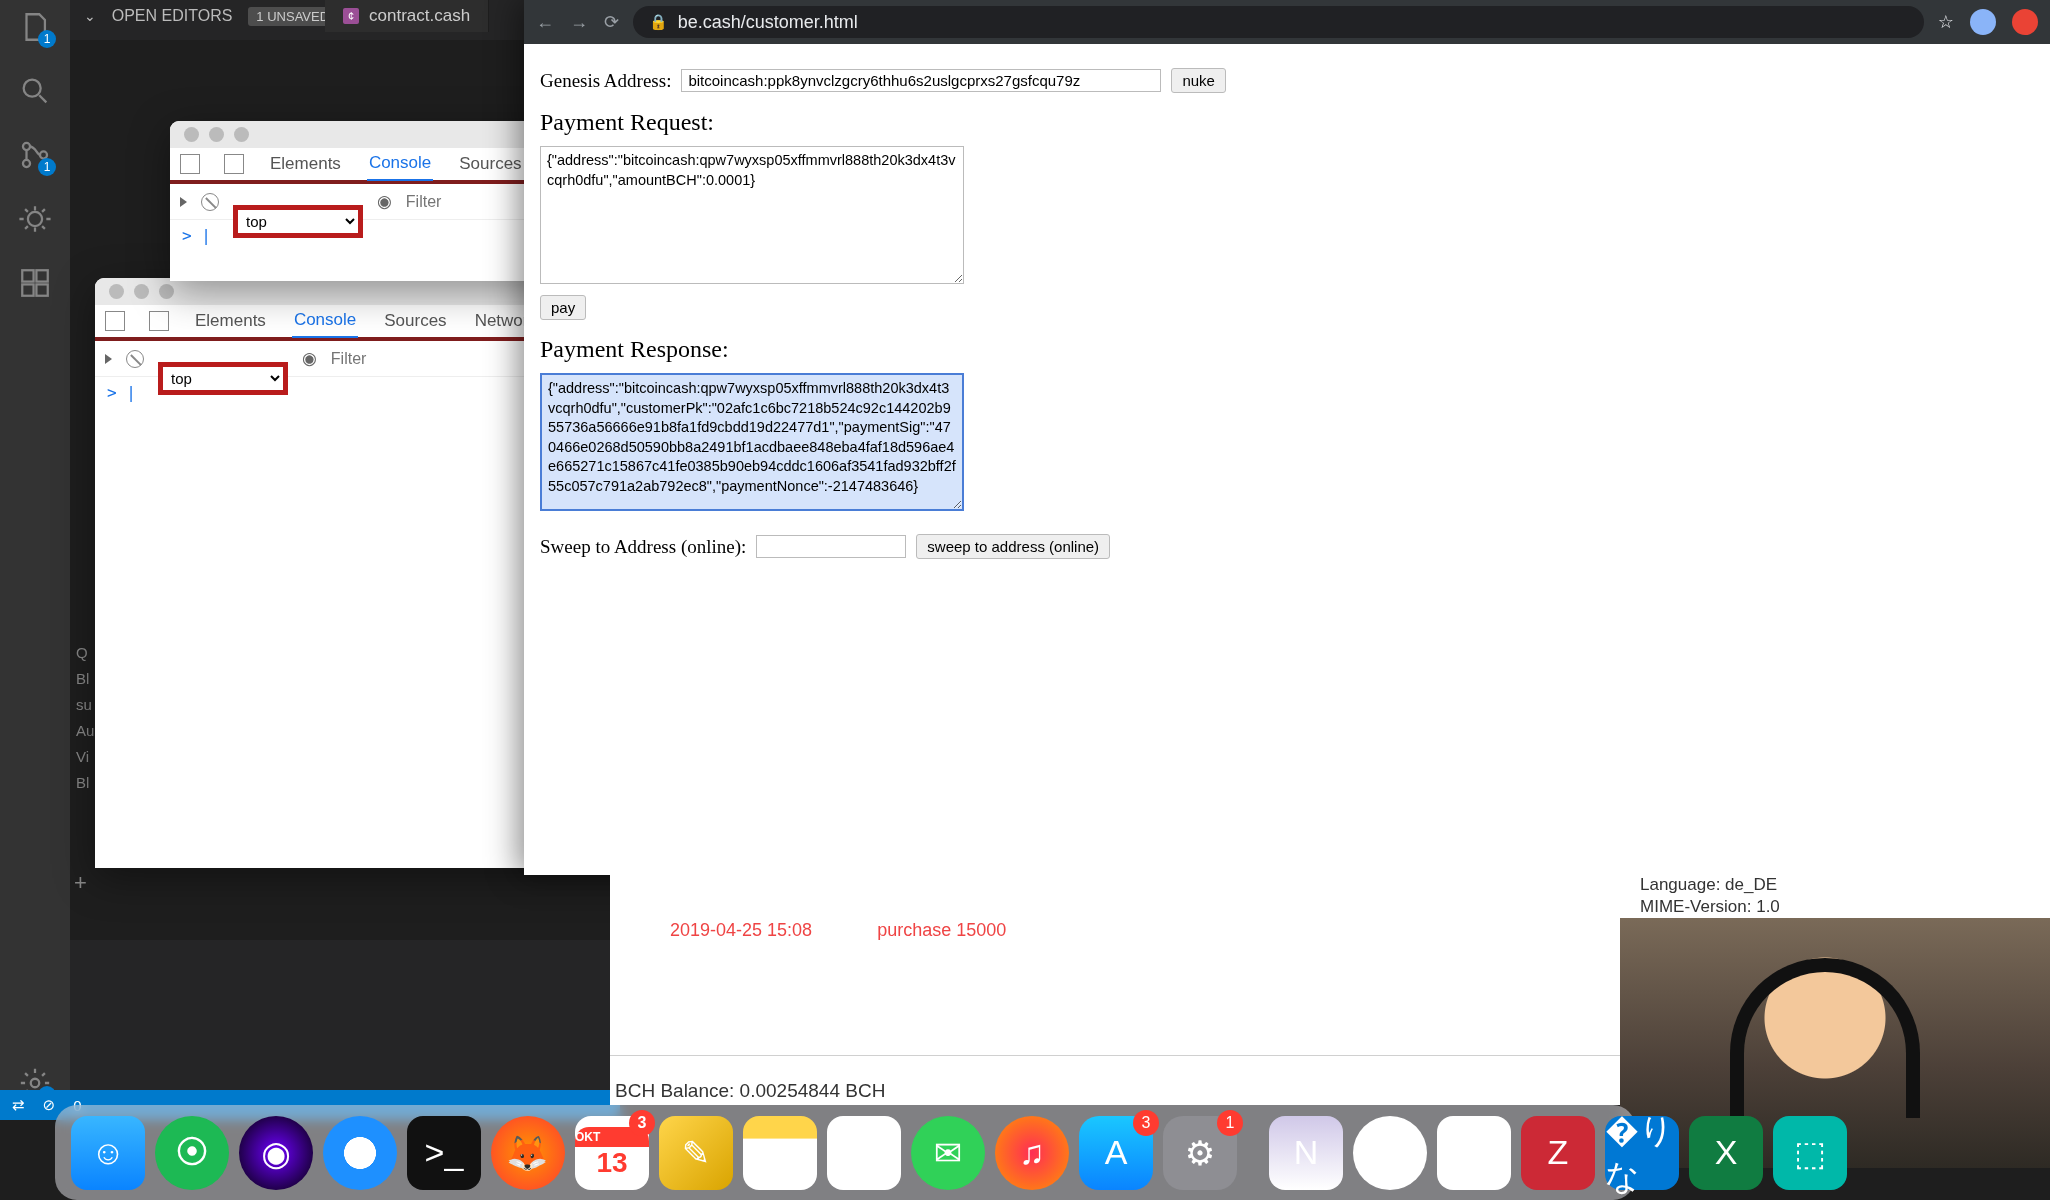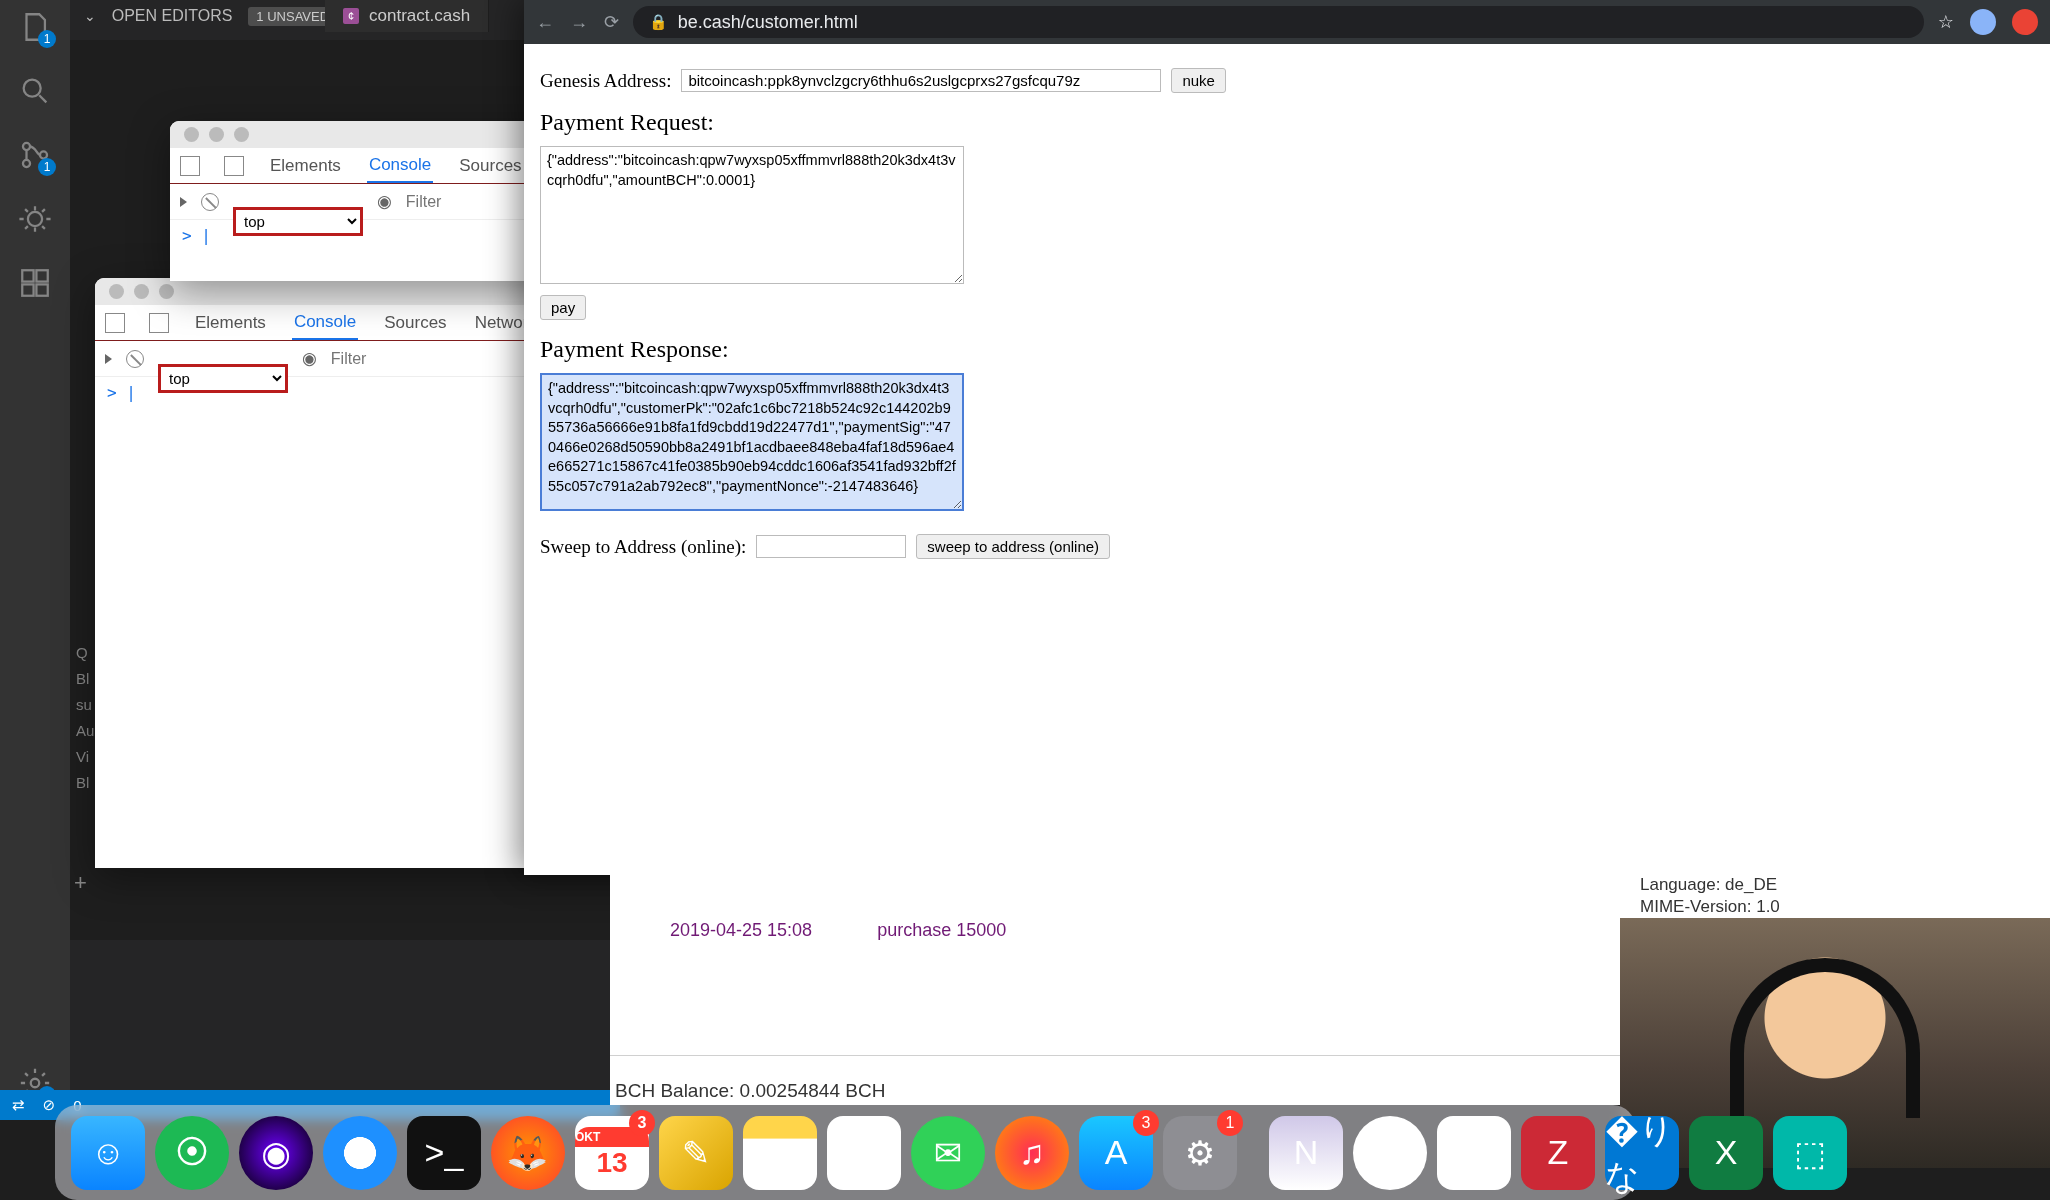--- a/index.html
+++ b/index.html
@@ -55,28 +55,28 @@
   
   .devtools {
     position:absolute; background:#fff; border-radius:9px 9px 0 0; box-shadow:0 10px 40px rgba(0,0,0,.4);
     font-size:17px; color:#333;
   }
   .dt1 { left:170px; top:121px; width:700px; height:160px; }
   .dt2 { left:95px;  top:278px; width:830px; height:590px; }
   .devtools .titlebar { height:27px; background:#e8e8e8; border-radius:9px 9px 0 0;
      display:flex; align-items:center; padding-left:14px; gap:10px; }
   .devtools .dot { width:15px; height:15px; border-radius:50%; background:#bbb; }
-  .devtools .tabs { height:36px; border-bottom:1px solid #7f1d1d; display:flex; align-items:center;
+  .devtools .tabs { height:36px; border-bottom:4px solid #7f1d1d; display:flex; align-items:center;
      padding:0 10px; gap:24px; color:#555; }
   .devtools .tabs .t { padding:6px 2px; }
   .devtools .tabs .t.active { color:#1a73e8; border-bottom:2px solid #1a73e8; }
   .devtools .tabs .sq { width:20px; height:20px; border:1px solid #888; }
   .devtools .filter { height:36px; border-bottom:1px solid #eee; display:flex; align-items:center;
      padding:0 10px; gap:14px; color:#666; }
-  .devtools .filter select { border:3px solid #b91c1c; font-size:15px; padding:2px 4px; width:130px; background:#fff;margin-top:40px; }
+  .devtools .filter select { border:5px solid #b91c1c; font-size:15px; padding:2px 4px; width:130px; background:#fff;margin-top:40px; }
   .devtools .filter input { border:none; font-size:16px; width:120px; outline:none; }
   .devtools .console { padding:6px 12px; color:#1a73e8; font-family:Menlo,monospace; font-size:16px; }
   .devtools .no-circle { width:18px; height:18px; border:1.5px solid #888; border-radius:50%; position:relative; }
   .devtools .no-circle::after { content:""; position:absolute; left:2px; top:8px; width:14px; height:1.5px; background:#888; transform:rotate(45deg); }
   .devtools .tri { width:0;height:0;border-left:7px solid #666;border-top:5px solid transparent;border-bottom:5px solid transparent; display:inline-block; }
 
   
   .chrome {
     position:absolute; left:524px; top:0; width:1526px; height:875px;
     background:#fff; box-shadow:-6px 0 30px rgba(0,0,0,.45);
@@ -118,21 +118,21 @@
   }
   .chrome .page textarea.req { height:138px; }
   .chrome .page textarea.resp { height:138px; border:2px solid #4a7dd6; background:#d6e4fb; color:#000; }
   .chrome .page textarea.resp::selection { background:#2f66d0; color:#fff; }
 
   
   .behind {
     position:absolute; left:610px; top:875px; width:1010px; height:230px;
     background:#fff; color:#333; font-family:Arial,sans-serif; font-size:18px;
   }
-  .behind .line1 { position:absolute; left:60px; top:45px; color:#701a75; }
+  .behind .line1 { position:absolute; left:60px; top:45px; color:#ef4444; }
   .behind .line1 span.ts { margin-right:60px; }
   .behind .hr { position:absolute; left:0; right:0; top:180px; border-top:1px solid #d0d0d0; }
   .behind .bal { position:absolute; left:5px; top:205px; color:#333; font-size:19px; }
 
   .behind-right {
     position:absolute; left:1620px; top:868px; width:430px; height:50px;
     background:#fff; color:#333; font-family:Arial,sans-serif; font-size:17px;
     padding:6px 20px; line-height:22px;
   }
 

